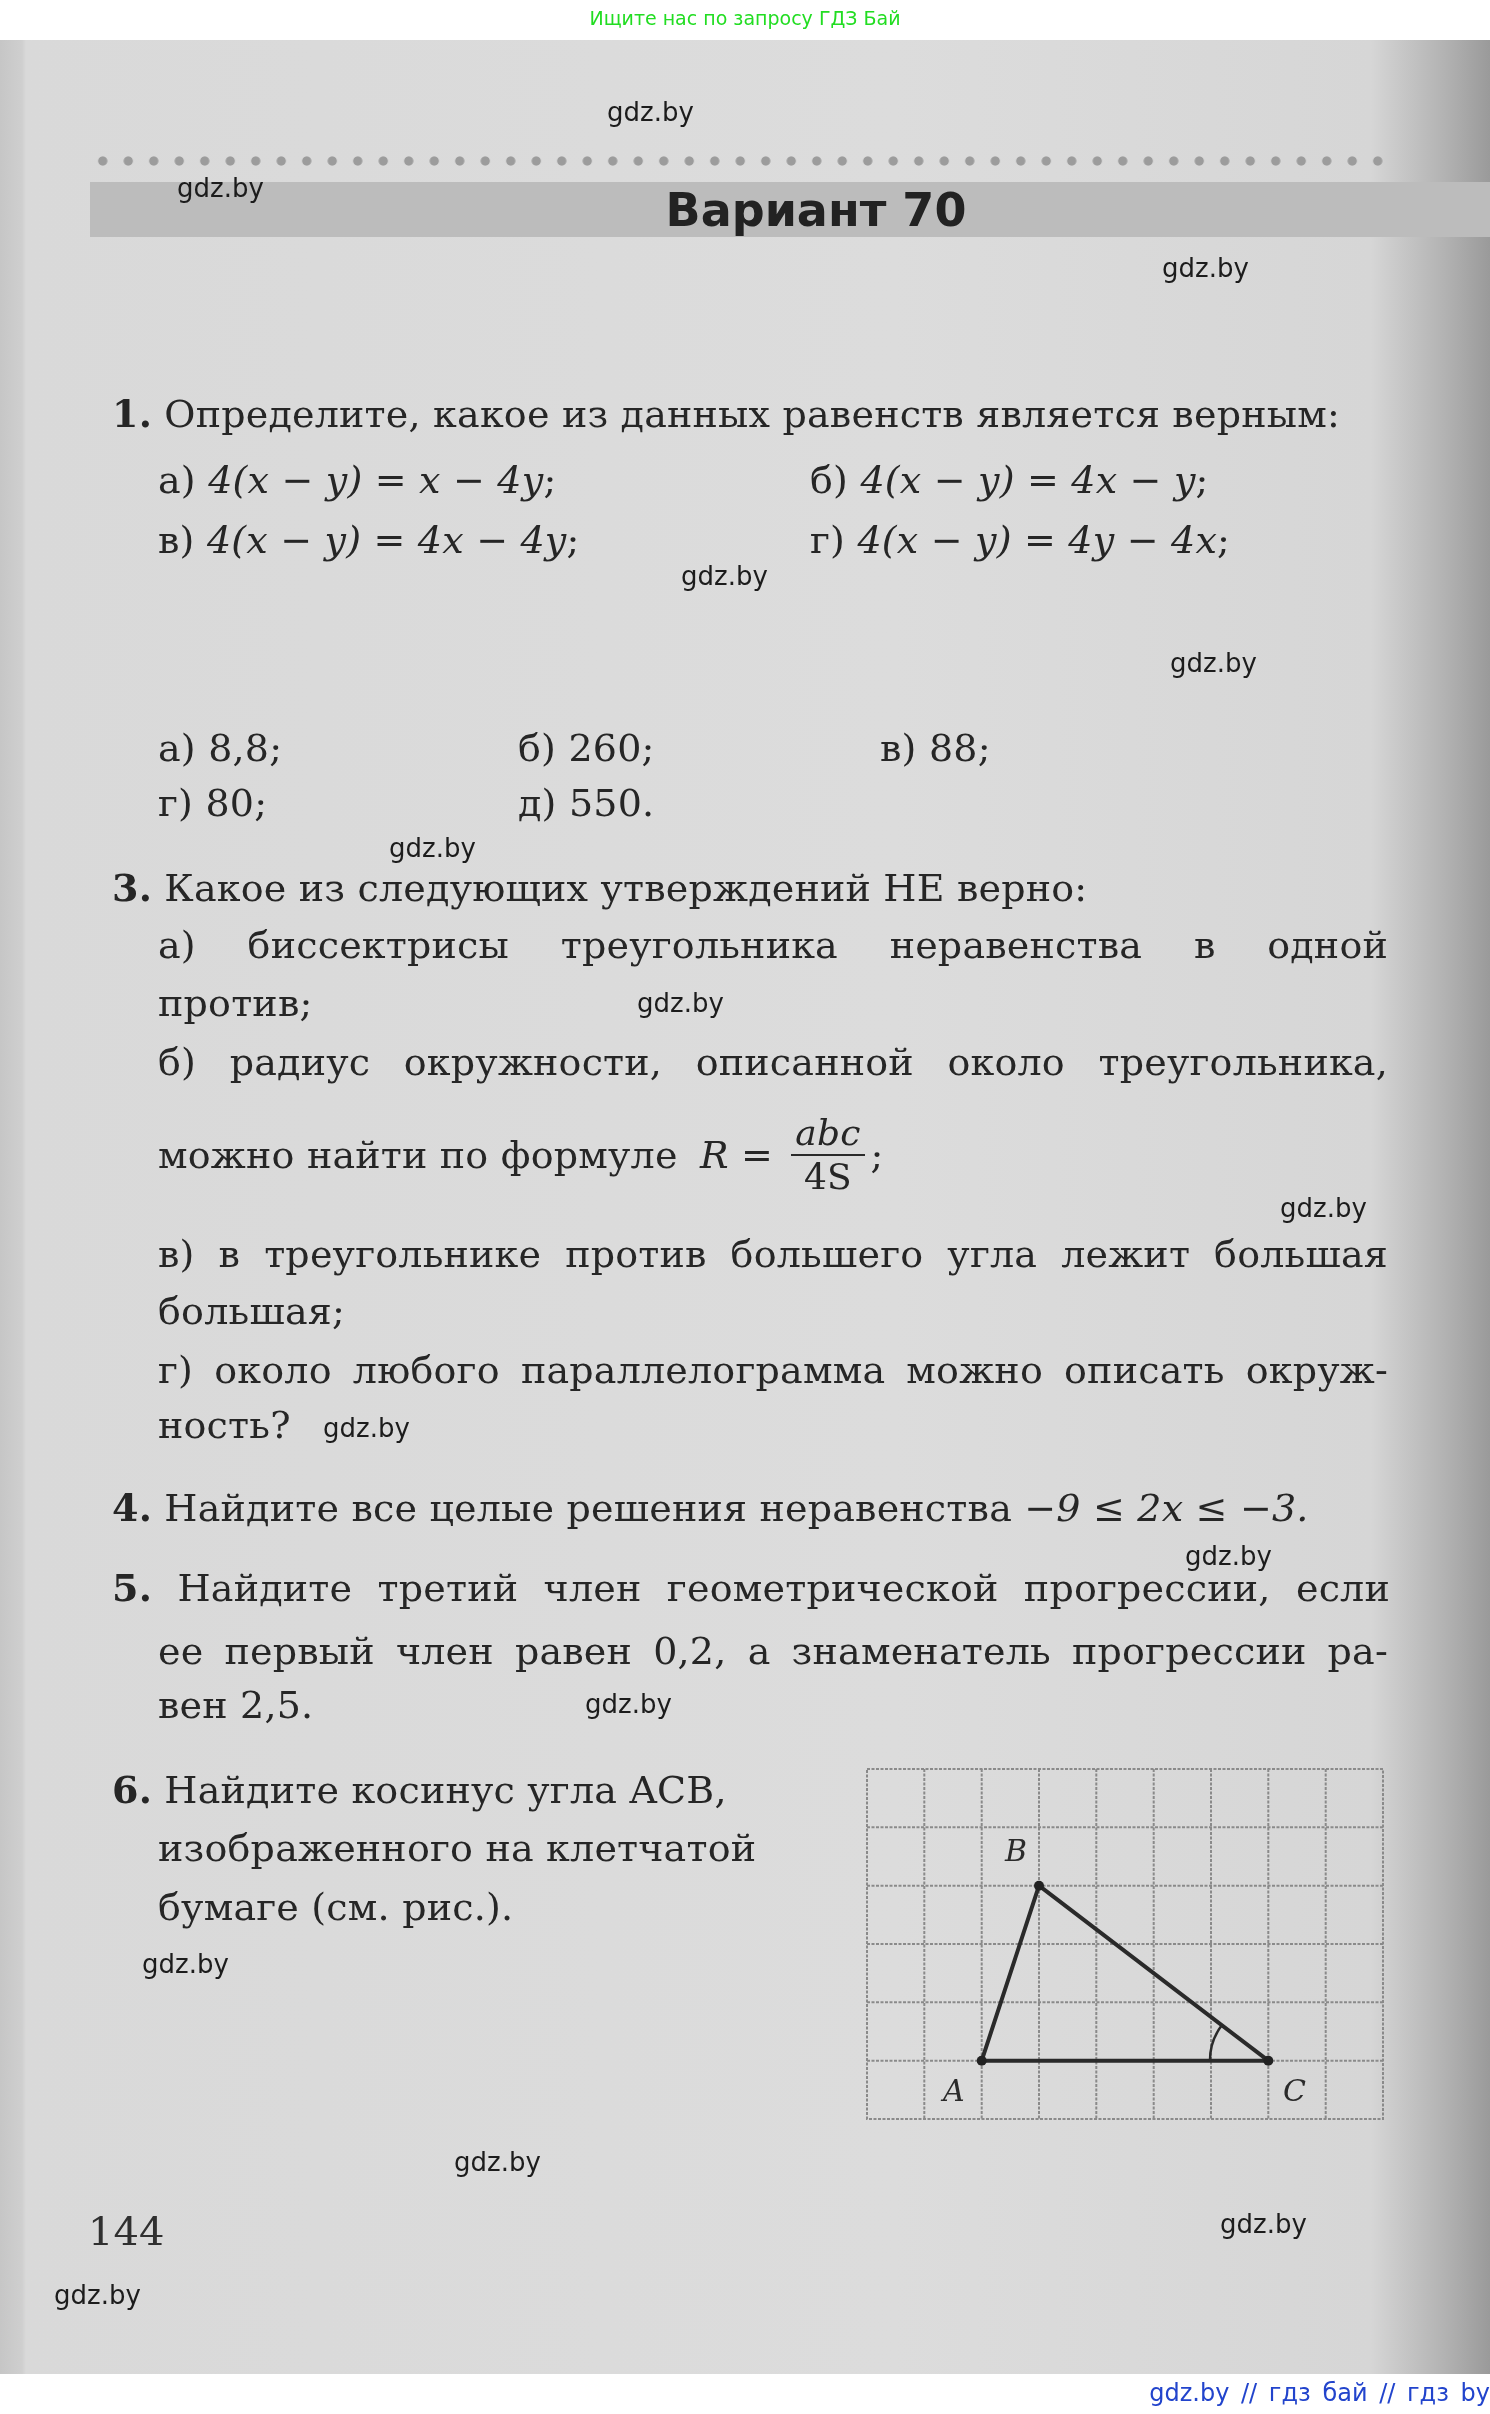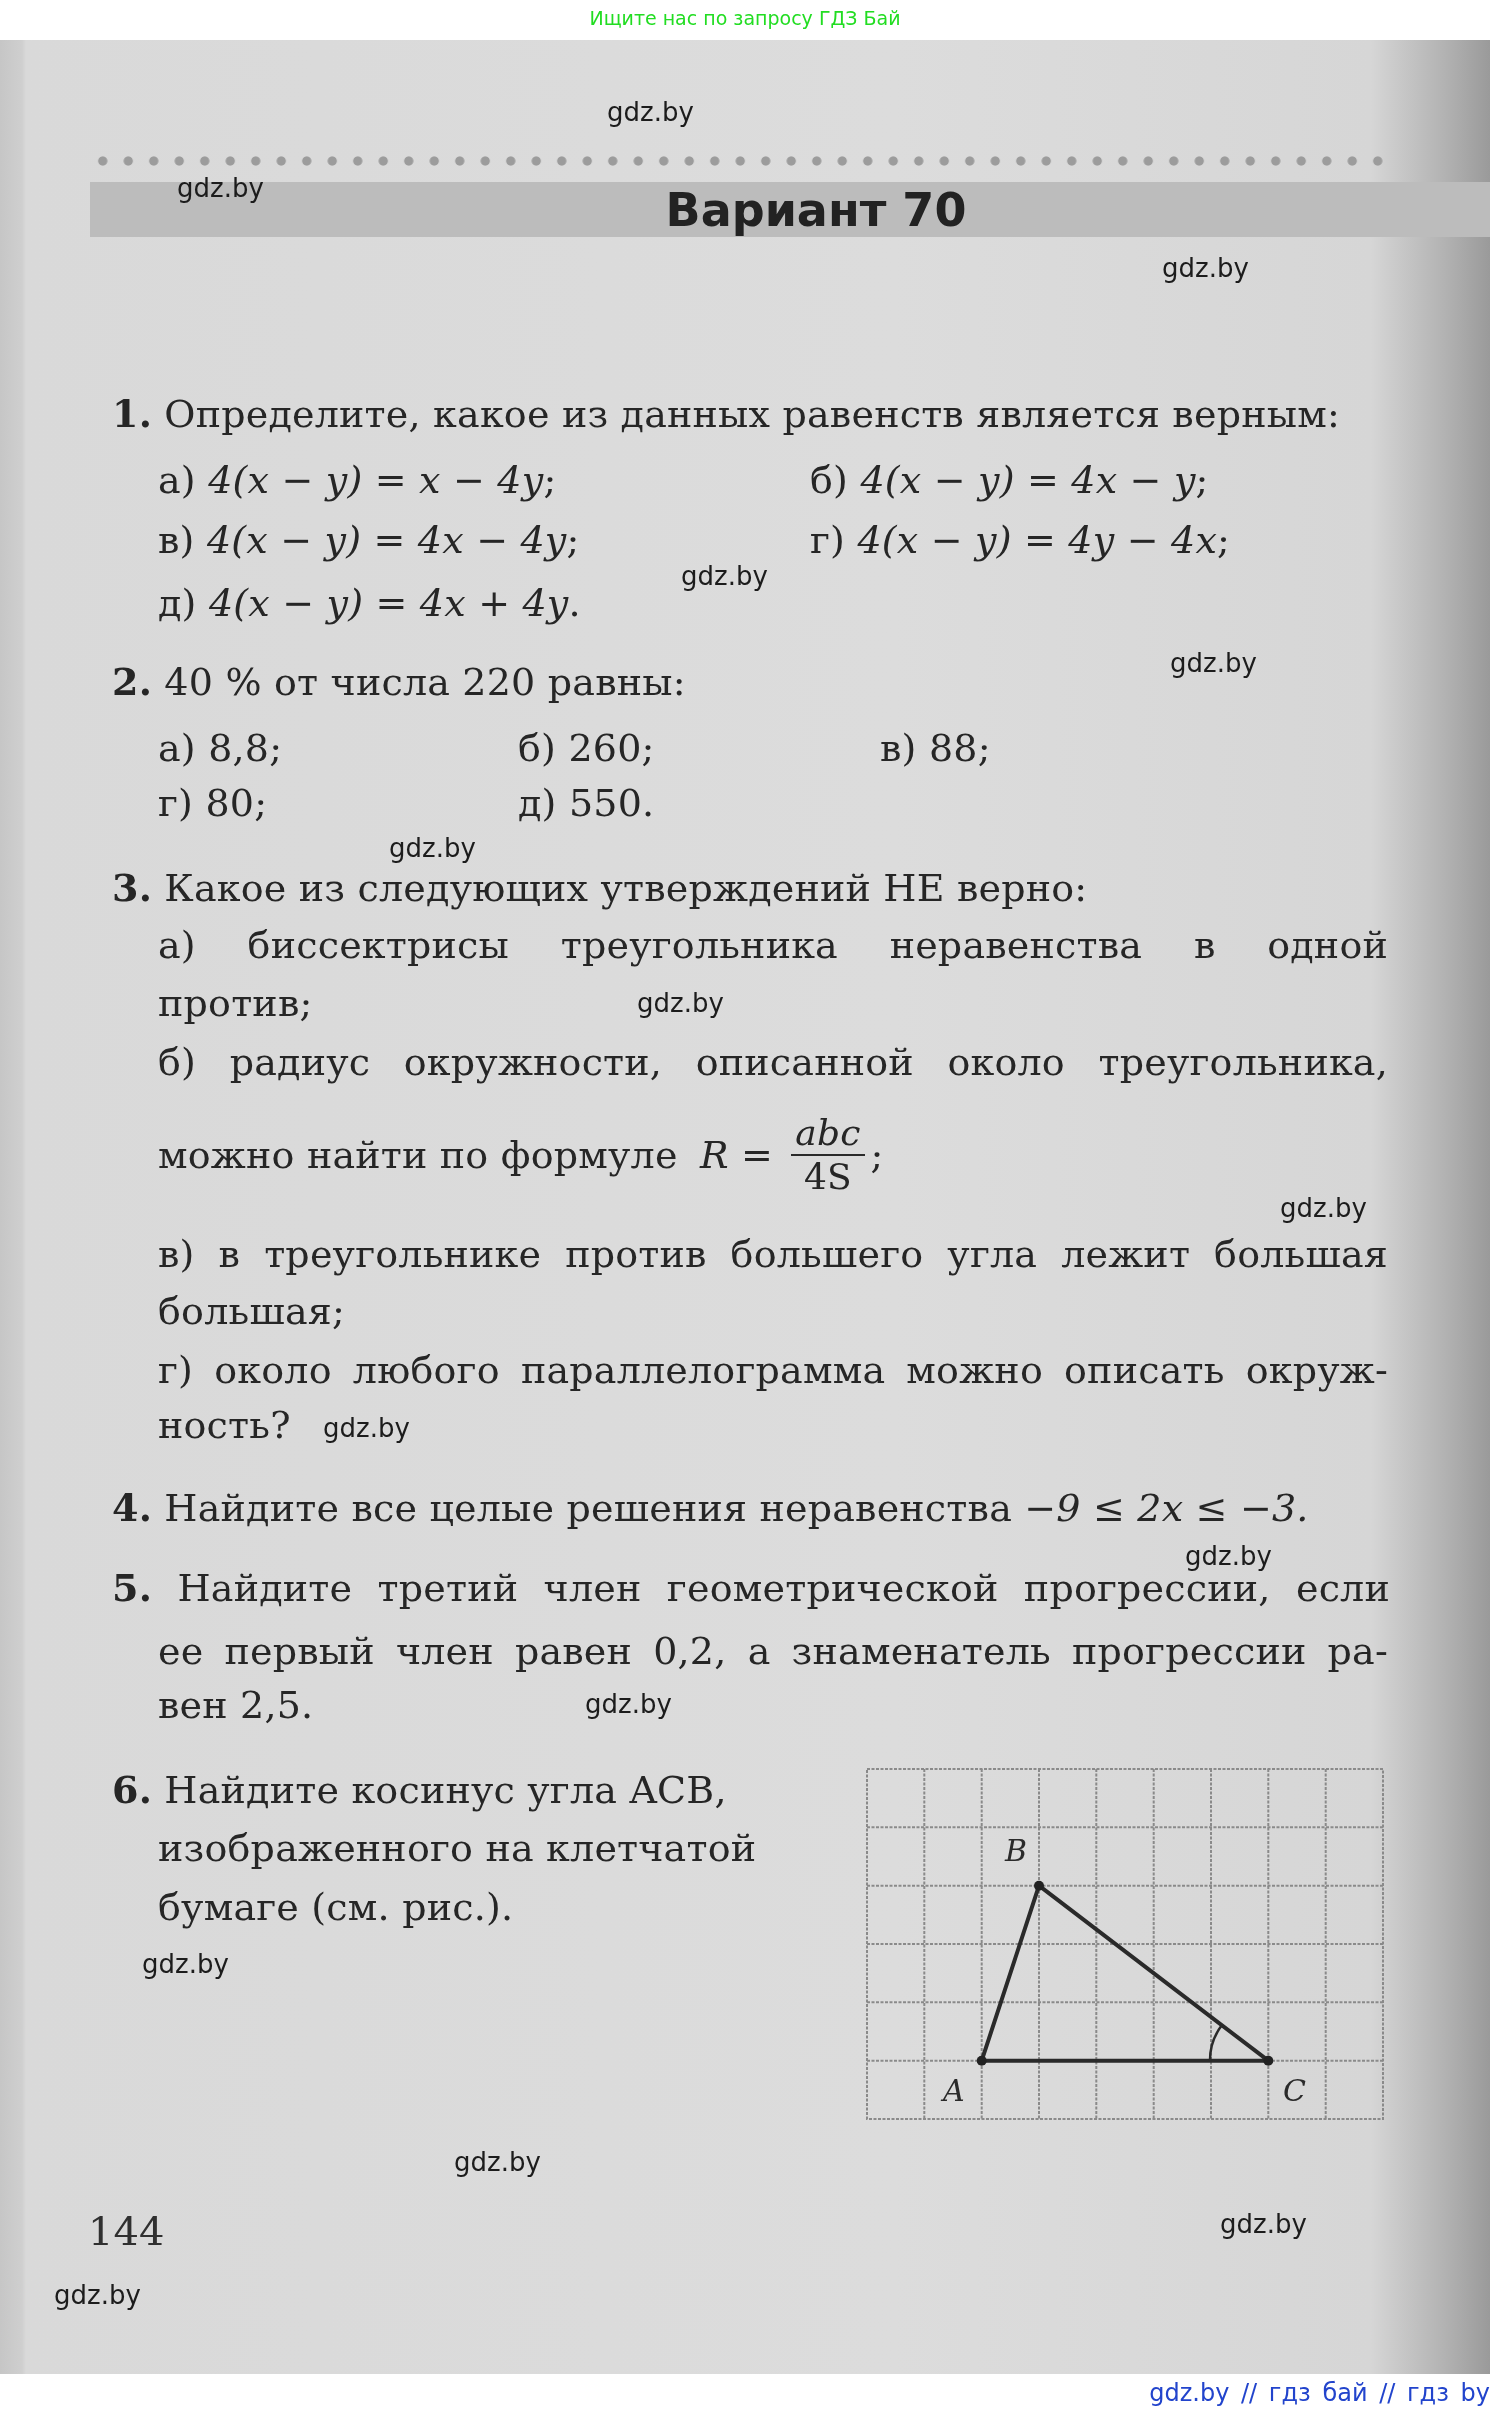--- a/index.html
+++ b/index.html
@@ -108,30 +108,21 @@
     <div class="line ind math" style="top:476px;">
       <span>в)</span>
       <i>4(x − y)</i> =
       <i>4x − 4y</i><span>;</span>
     </div>
     <div class="line math" style="top:476px; left:810px;">
       <span>г)</span>
       <i>4(x − y)</i> =
       <i>4y − 4x</i><span>;</span>
     </div>
-    <div class="line ind math" style="top:539px;">
-      <span>д)</span>
-      <i>4(x − y)</i> =
-      <i>4x + 4y</i><span>.</span>
-    </div>
-
-    <div class="line q" style="top:618px;">
-      <span class="num">2.</span>
-      <span>40 % от числа 220 равны:</span>
-    </div>
+
     <div class="line ind" style="top:684px;">
       <span>а)</span>
       <span>8,8;</span>
     </div>
     <div class="line" style="top:684px; left:518px;">
       <span>б)</span>
       <span>260;</span>
     </div>
     <div class="line" style="top:684px; left:880px;">
       <span>в)</span>

